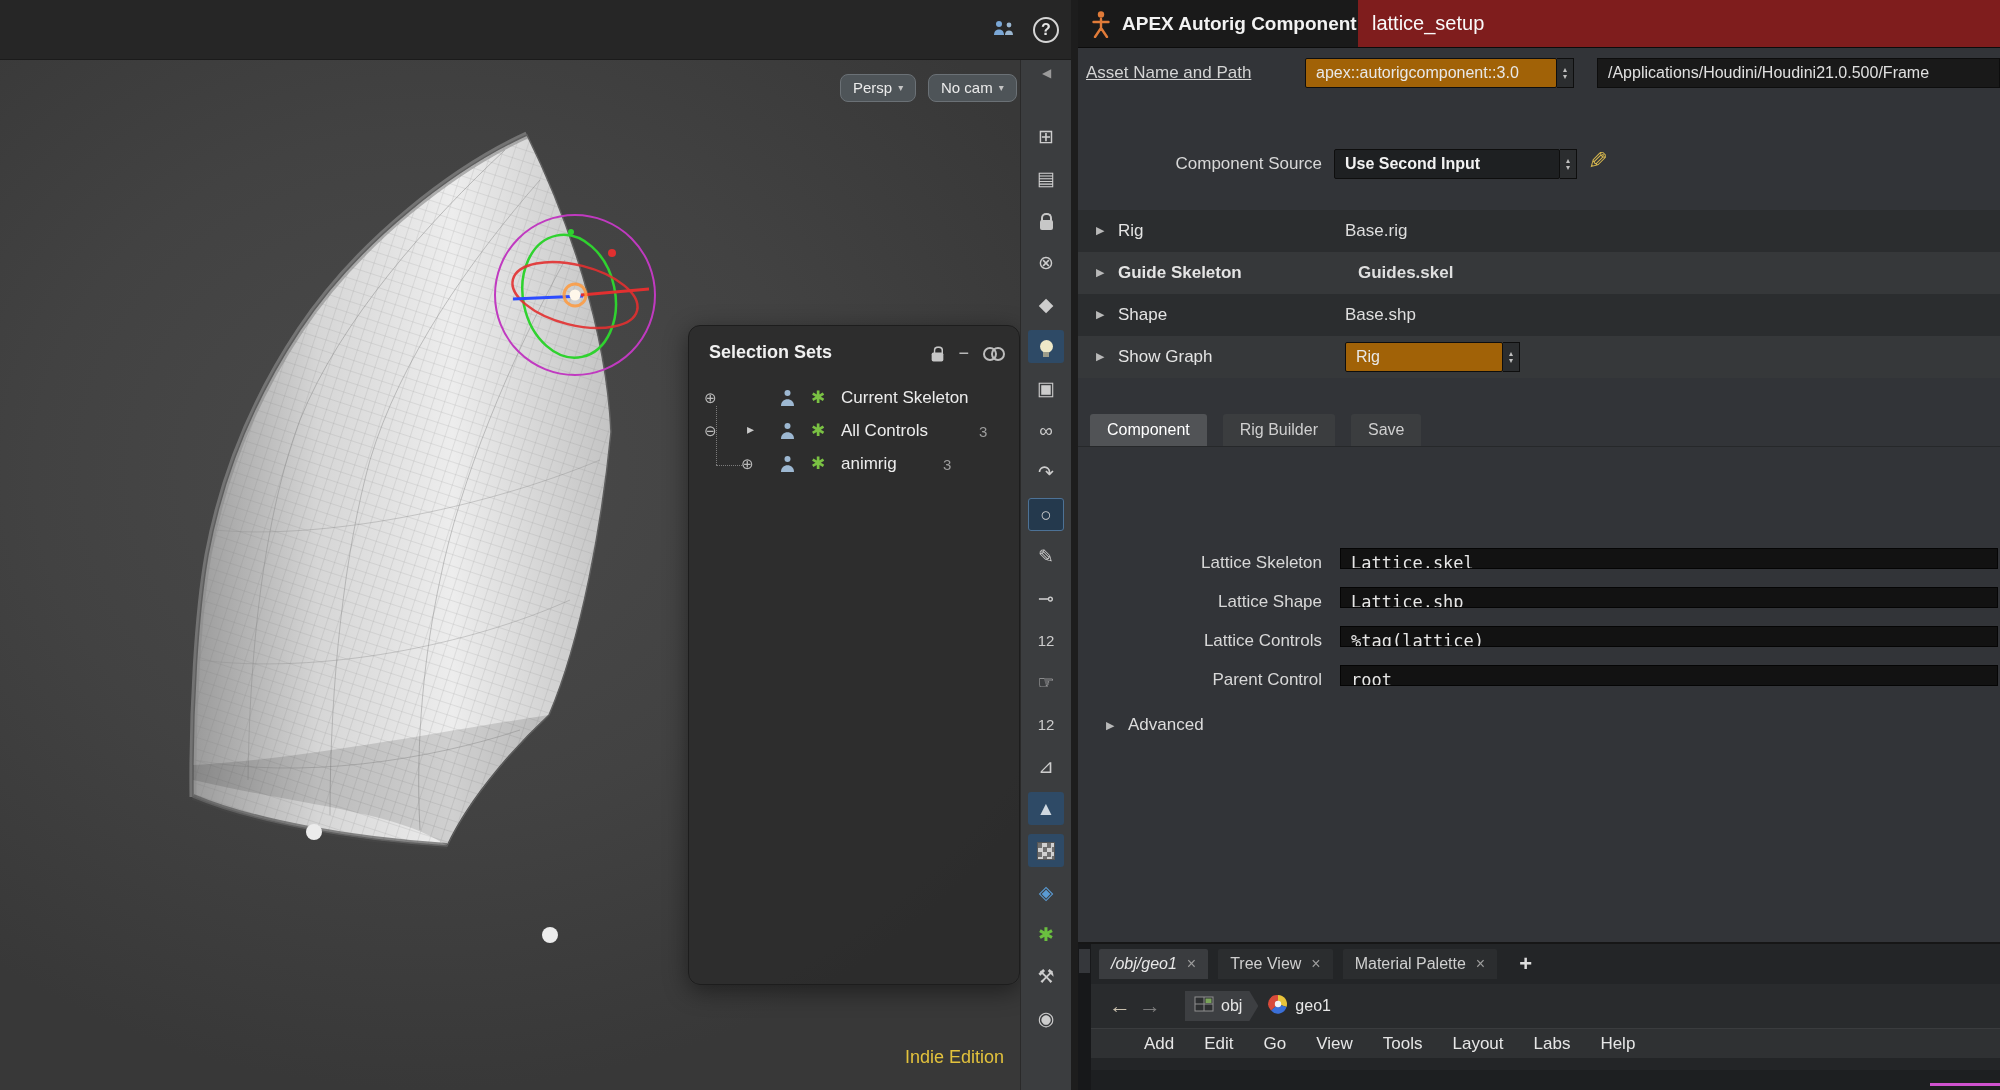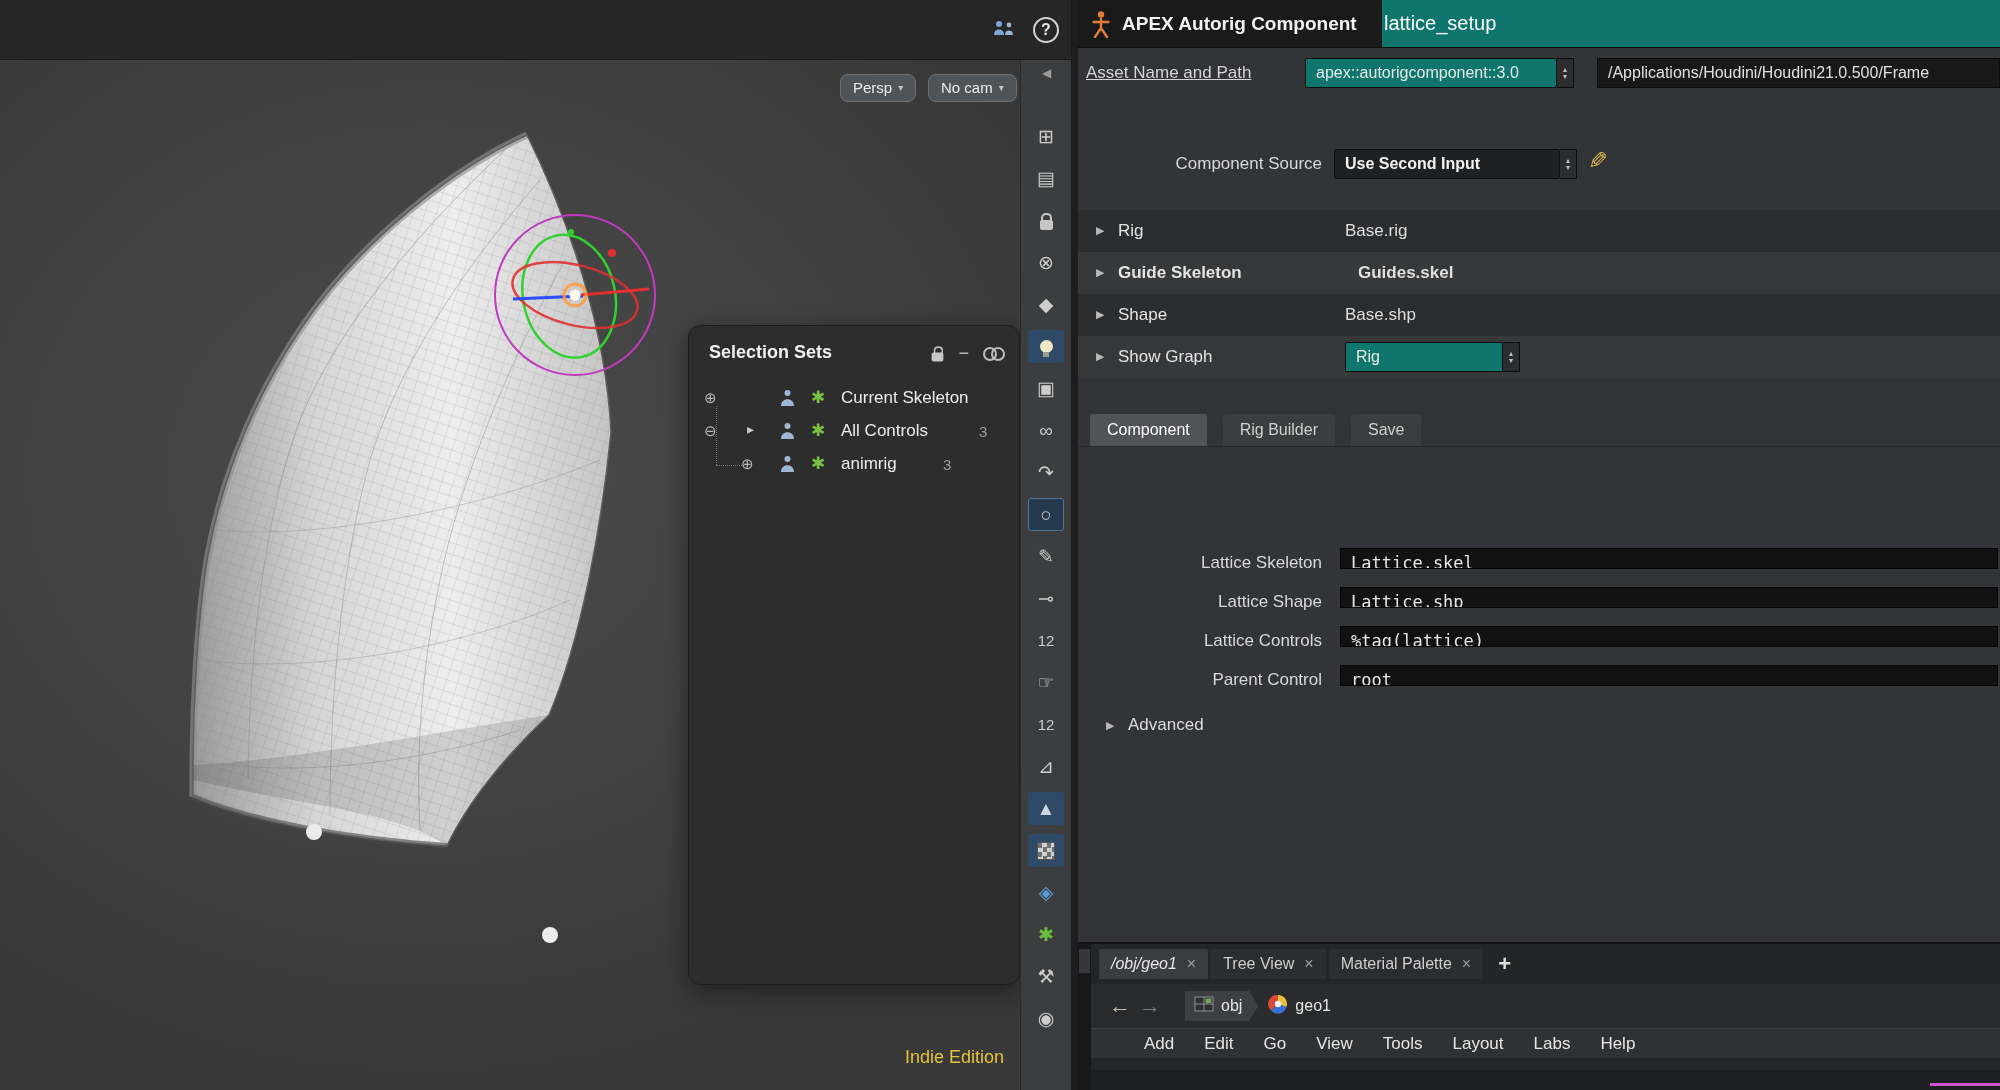--- a/index.html
+++ b/index.html
@@ -56,26 +56,26 @@
   .rail-ic.hl { background:#2e4a66; }
   .rail-ic.hl2 { background:#24394d; border:1px solid #4d7296; }
   .g-green { color:#6abf3f; } .g-blue { color:#5a9bd4; } .g-steel { color:#cfd8e0; }
   
   .divider { position:absolute; left:1071px; top:0; width:7px; height:1090px; background:#1d1d1d; }
   
   .panel { position:absolute; left:1078px; top:0; width:922px; height:1090px; background:#323438; }
   .apex-header { position:absolute; left:0; top:0; width:100%; height:48px; background:#1a1a1a; border-bottom:1px solid #0c0c0c; }
   .apex-fig { position:absolute; left:12px; top:10px; }
   .apex-title { position:absolute; left:44px; top:0; line-height:48px; font-size:19px; font-weight:bold; color:#f2f2f2; }
-  .apex-name { position:absolute; left:280px; right:0; top:0; bottom:0; background:#0f766e; padding-left:2px; line-height:47px; font-size:20px; color:#fafafa;margin-left:24px; }
+  .apex-name { position:absolute; left:280px; right:0; top:0; bottom:0; background:#7f1d1d; padding-left:14px; line-height:47px; font-size:20px; color:#fafafa; }
   .row-label-left { position:absolute; left:8px; color:#d4d4d4;text-decoration:underline; }
   .rlabel { position:absolute; left:0; width:244px; text-align:right; color:#d8d8d8; }
   .asset-row { position:absolute; left:0; top:56px; width:100%; height:34px; }
   .asset-row .row-label-left { line-height:34px; }
-  .dd { position:absolute; height:30px; background:#0f766e; border:1px solid #0e0e0e; border-radius:2px; color:#e8e8e8;
+  .dd { position:absolute; height:30px; background:#a16207; border:1px solid #0e0e0e; border-radius:2px; color:#e8e8e8;
     font-size:16px; line-height:28px; padding:0 10px; white-space:nowrap; overflow:hidden; }
   .spin { position:absolute; width:17px; height:30px; background:#2b2d2f; border:1px solid #0e0e0e; border-left:none;
     display:flex; flex-direction:column; align-items:center; justify-content:center; font-size:8px; color:#bfbfbf; line-height:7px; }
   .asset-dd { left:227px; top:2px; width:252px; }
   .asset-spin { left:479px; top:2px; }
   .path-box { position:absolute; left:519px; right:0; top:2px; height:30px; background:#191919; border:1px solid #0d0d0d;
     color:#e0e0e0; font-size:16px; line-height:28px; padding:0 10px; white-space:nowrap; overflow:hidden; }
   .source-row { position:absolute; left:0; top:144px; width:100%; height:40px; }
   .source-row .rlabel { line-height:40px; }
   .source-dd { left:256px; top:5px; width:226px; font-weight:bold; color:#f2f2f2; background:#1e2022; }
@@ -96,21 +96,21 @@
   .field-row .rlabel { line-height:30px; }
   .fbox { position:absolute; left:262px; right:2px; height:21px; background:#121212; border:1px solid #050505;
     font-family:"DejaVu Sans Mono", monospace; font-size:17px; color:#e6e6e6; line-height:28px; padding:0 10px; white-space:nowrap; overflow:hidden; }
   .advanced { position:absolute; left:0; top:710px; width:100%; height:30px; }
   .advanced .caret { position:absolute; left:28px; top:9px; font-size:11px; color:#b9b9b9; }
   .advanced .alabel { position:absolute; left:50px; line-height:30px; color:#dcdcdc; }
   
   .bottom { position:absolute; left:0; top:942px; width:100%; height:148px; background:#232527; border-top:2px solid #161616; }
   .notch { position:absolute; left:0; top:0; width:13px; height:148px; background:#17181a; }
   .notch-handle { position:absolute; left:1px; top:5px; width:11px; height:24px; background:#35373b; }
-  .tabbar { position:absolute; left:13px; right:0; top:0; height:40px; display:flex; align-items:center; padding-left:8px; gap:3px; }
+  .tabbar { position:absolute; left:13px; right:0; top:0; height:40px; display:flex; align-items:center; padding-left:8px; gap:10px; }
   .btab { height:30px; display:flex; align-items:center; padding:0 12px; gap:10px; background:#2b2d2f; color:#cfcfcf; font-size:16px; border-radius:2px 2px 0 0; }
   .btab.active { background:#3a3c3f; color:#e8e8e8; }
   .btab.active .btab-label { font-style:italic; }
   .btab .x { color:#9d9d9d; font-size:16px; }
   .tab-plus { margin-left:12px; color:#dddddd; font-size:22px; font-weight:bold; }
   .crumbs { position:absolute; left:13px; right:0; top:40px; height:44px; background:#292b2d; display:flex; align-items:center; }
   .nav-arrow { font-size:22px; font-weight:bold; margin-left:18px; }
   .nav-back { color:#c9c0ae; } .nav-fwd { color:#7d7d7d; margin-left:8px; }
   .crumb-chip { margin-left:24px; height:30px; display:flex; align-items:center; gap:7px; background:#3d3f42; padding:0 16px 0 9px; color:#e6e6e6; font-size:16px;
     clip-path:polygon(0 0, calc(100% - 9px) 0, 100% 50%, calc(100% - 9px) 100%, 0 100%); }

